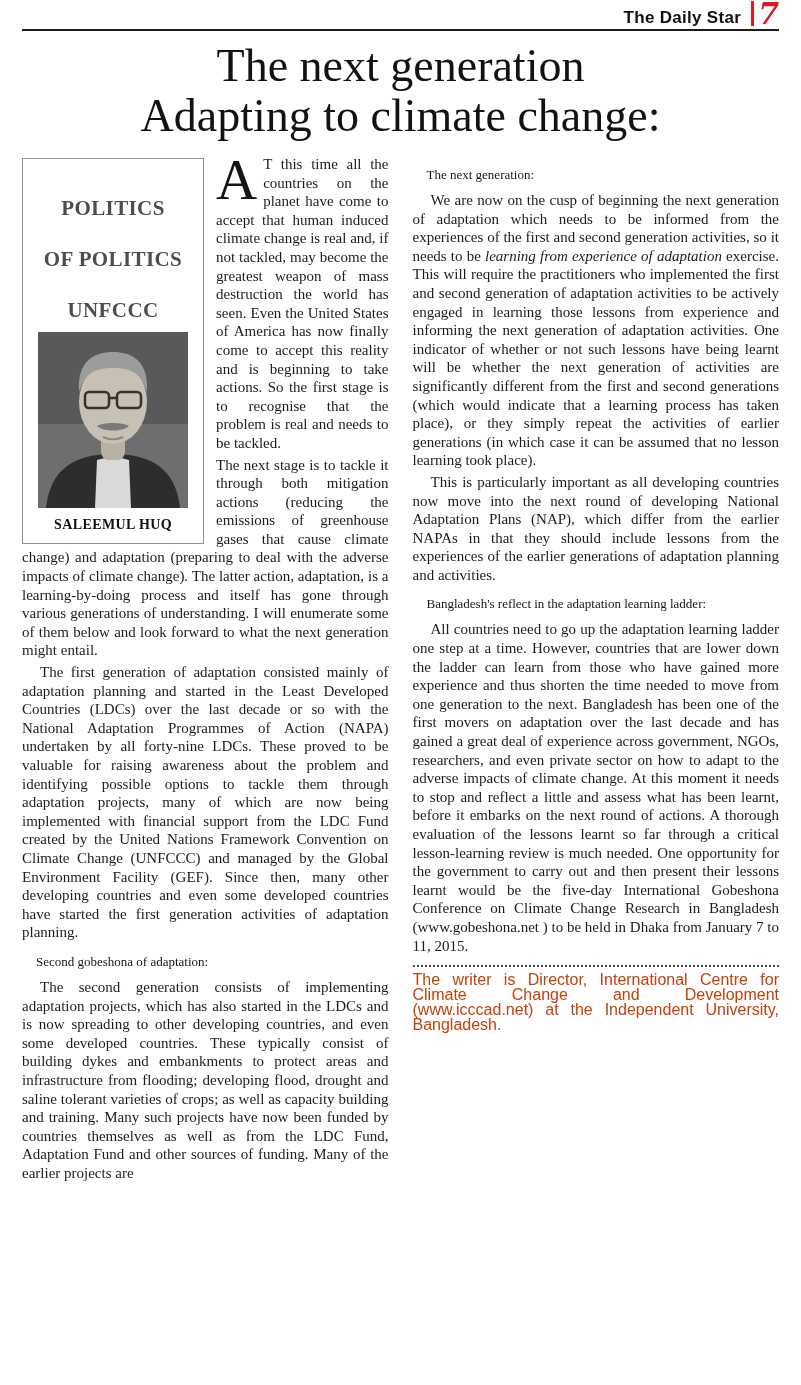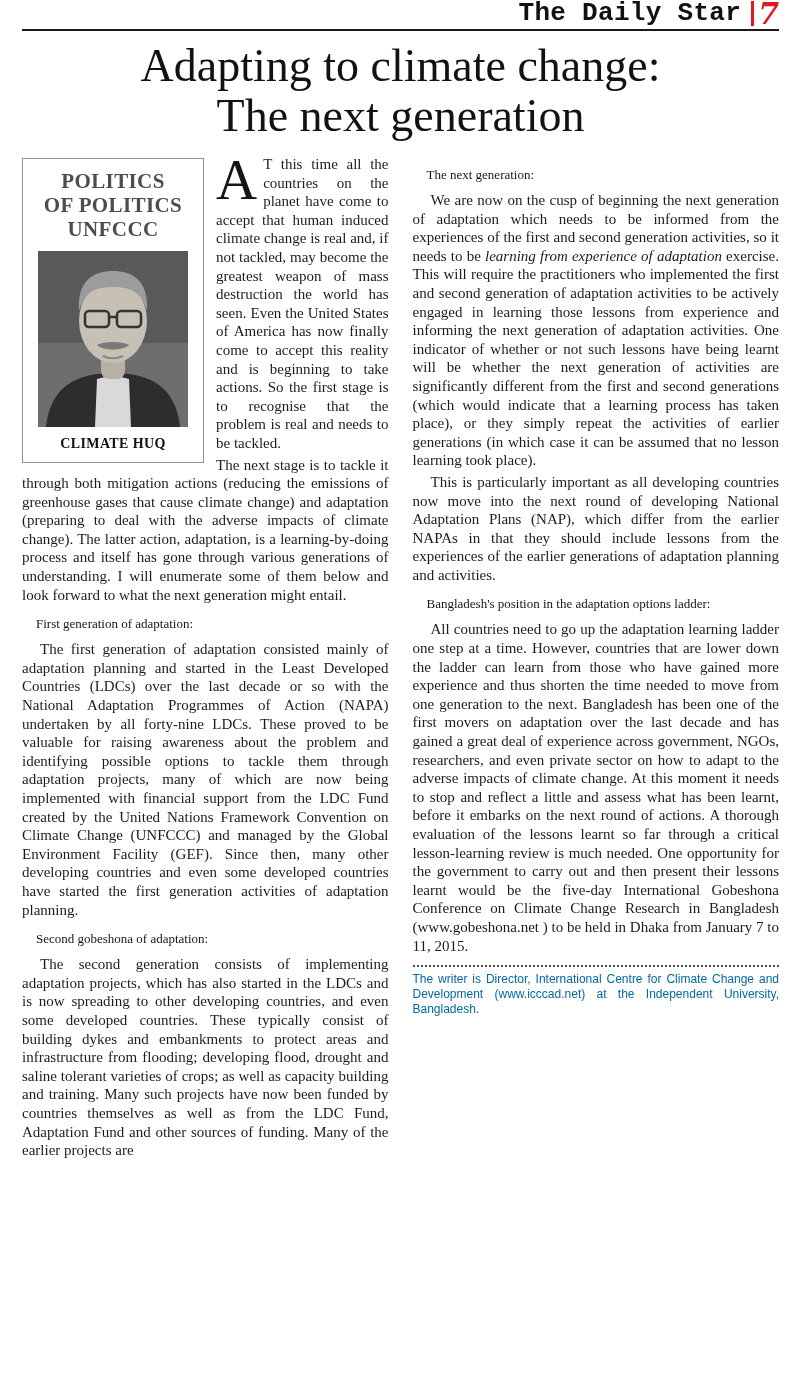--- a/index.html
+++ b/index.html
@@ -1,57 +1,57 @@
 <!DOCTYPE html>
 <html><head>
 <meta charset="utf-8">
 <style>
   * { margin:0; padding:0; box-sizing:border-box; }
   html,body { background:#ffffff; }
   body { width:801px; font-family:"Liberation Serif", serif; color:#1c1c1c; }
   .page { width:801px; height:1385px; overflow:hidden; background:#fff; padding:0 22px 8px 22px; }
 
   .masthead { display:flex; justify-content:flex-end; align-items:flex-end; gap:10px; height:26px; padding-top:2px; }
-  .masthead-logo { font-family:Liberation Mono, monospace; font-weight:bold; font-size:26px; letter-spacing:0.3px; color:#111; line-height:1;margin-left:32px; }
+  .masthead-logo { font-family:Liberation Sans, sans-serif; font-weight:bold; font-size:17px; letter-spacing:0.3px; color:#111; line-height:1;margin-left:32px; }
   .page-number { color:#e0181f; font-weight:bold; font-style:italic; font-size:30px; line-height:0.85; font-family:"DejaVu Serif", serif; border-left:3px solid #e0181f; padding-left:4px; }
   .masthead-rule { border-top:2px solid #1a1a1a; margin-top:3px; }
 
   .headline { text-align:center; font-weight:400; font-size:46px; line-height:50px; margin:10px 0 14px 0; color:#121212; font-family:"Liberation Serif", serif; }
   .headline span { display:block; }
 
   .columns { display:flex; gap:24px; }
   .col { flex:1; min-width:0; font-size:15px; line-height:18.6px; text-align:justify; color:#1c1c1c; }
   .col p { margin:0 0 3px 0; }
   .col p.indent { text-indent:18px; }
   .col h3 { font-size:13px; line-height:22px; font-weight:normal; margin:9px 0 5px 0; text-indent:14px; text-align:left; color:#161616; }
 
   .author-box { float:left; width:182px; border:1px solid #8f8f8f; margin:3px 12px 4px 0; padding:10px 8px 8px 8px; text-align:center; background:#fff; }
-  .kicker div { font-size:21px; line-height:24px; font-weight:bold; color:#4d4d4d; letter-spacing:0.4px; }
+  .kicker div { font-size:21px; line-height:24px; font-weight:bold; color:#4d4d4d; letter-spacing:0.4px;margin-top:27px; }
   .portrait { width:150px; height:176px; display:block; margin:10px auto 8px auto; background:#777; }
   .author-name { font-size:14px; font-weight:bold; letter-spacing:0.4px; color:#111; }
 
   .dropcap { float:left; font-size:57px; line-height:44px; padding:3px 6px 0 0; color:#141414; }
 
   .dotted-rule { border-top:2px dotted #4a4a4a; margin:10px 0 5px 0; height:0; }
-  .footer-note { font-family:"Liberation Sans", sans-serif; font-size:12px; line-height:15px; color:#0369a1; text-align:justify; }
+  .footer-note { font-family:"Liberation Sans", sans-serif; font-size:16px; line-height:15px; color:#c2410c; text-align:justify; }
 </style>
 </head>
 <body>
 
 <div class="page">
 
   <header class="masthead">
     <span class="masthead-logo">The Daily Star</span>
     <span class="page-number">7</span>
   </header>
   <div class="masthead-rule"></div>
 
   <h1 class="headline">
+    <span>The next generation</span>
     <span>Adapting to climate change:</span>
-    <span>The next generation</span>
   </h1>
 
   <div class="columns">
 
     <div class="col">
 
       <aside class="author-box">
         <div class="kicker">
           <div>POLITICS</div>
           <div>OF POLITICS</div>
@@ -64,44 +64,43 @@
           <path d="M57 176 L59 128 L75 124 L91 128 L93 176 Z" fill="#d9d9d9"></path>
           <rect x="63" y="102" width="24" height="26" rx="8" fill="#b6b0a5"></rect>
           <ellipse cx="75" cy="70" rx="34" ry="42" fill="#c6c0b5"></ellipse>
           <path d="M41 60 C39 28 57 20 75 20 C93 20 111 28 109 60 C103 42 95 36 75 36 C55 36 47 42 41 60 Z" fill="#9c9c9c"></path>
           <rect x="47" y="60" width="24" height="16" rx="4" fill="none" stroke="#333" stroke-width="2.5"></rect>
           <rect x="79" y="60" width="24" height="16" rx="4" fill="none" stroke="#333" stroke-width="2.5"></rect>
           <line x1="71" y1="66" x2="79" y2="66" stroke="#333" stroke-width="2.5"></line>
           <path d="M59 94 C65 90 85 90 91 94 C85 100 65 100 59 94 Z" fill="#7a7a7a"></path>
           <path d="M65 105 C71 108 79 108 85 105" stroke="#8d8579" stroke-width="2" fill="none"></path>
         </svg>
-        <div class="author-name">CLIMATE HUQ</div>
+        <div class="author-name">SALEEMUL HUQ</div>
       </aside>
 
       <p class="lead"><span class="dropcap">A</span><span>T this time all the countries on the planet have come to accept that human induced climate change is real and, if not tackled, may become the greatest weapon of mass destruction the world has seen. Even the United States of America has now finally come to accept this reality and is beginning to take actions. So the first stage is to recognise that the problem is real and needs to be tackled.</span></p>
 
       <p>The next stage is to tackle it through both mitigation actions (reducing the emissions of greenhouse gases that cause climate change) and adaptation (preparing to deal with the adverse impacts of climate change). The latter action, adaptation, is a learning-by-doing process and itself has gone through various generations of understanding. I will enumerate some of them below and look forward to what the next generation might entail.</p>
 
-      <h3>First generation of adaptation:</h3>
       <p class="indent">The first generation of adaptation consisted mainly of adaptation planning and started in the Least Developed Countries (LDCs) over the last decade or so with the National Adaptation Programmes of Action (NAPA) undertaken by all forty-nine LDCs. These proved to be valuable for raising awareness about the problem and identifying possible options to tackle them through adaptation projects, many of which are now being implemented with financial support from the LDC Fund created by the United Nations Framework Convention on Climate Change (UNFCCC) and managed by the Global Environment Facility (GEF). Since then, many other developing countries and even some developed countries have started the first generation activities of adaptation planning.</p>
 
       <h3>Second gobeshona of adaptation:</h3>
       <p class="indent">The second generation consists of implementing adaptation projects, which has also started in the LDCs and is now spreading to other developing countries, and even some developed countries. These typically consist of building dykes and embankments to protect areas and infrastructure from flooding; developing flood, drought and saline tolerant varieties of crops; as well as capacity building and training. Many such projects have now been funded by countries themselves as well as from the LDC Fund, Adaptation Fund and other sources of funding. Many of the earlier projects are</p>
 
     </div>
 
     <div class="col">
 
 
       <h3>The next generation:</h3>
       <p class="indent"><span>We are now on the cusp of beginning the next generation of adaptation which needs to be informed from the experiences of the first and second generation activities, so it needs to be </span><em>learning from experience of adaptation</em><span> exercise. This will require the practitioners who implemented the first and second generation of adaptation activities to be actively engaged in learning those lessons from experience and informing the next generation of adaptation activities. One indicator of whether or not such lessons have being learnt will be whether the next generation of activities are significantly different from the first and second generations (which would indicate that a learning process has taken place), or they simply repeat the activities of earlier generations (in which case it can be assumed that no lesson learning took place).</span></p>
 
       <p class="indent">This is particularly important as all developing countries now move into the next round of developing National Adaptation Plans (NAP), which differ from the earlier NAPAs in that they should include lessons from the experiences of the earlier generations of adaptation planning and activities.</p>
 
-      <h3>Bangladesh's position in the adaptation options ladder:</h3>
+      <h3>Bangladesh's reflect in the adaptation learning ladder:</h3>
       <p class="indent">All countries need to go up the adaptation learning ladder one step at a time. However, countries that are lower down the ladder can learn from those who have gained more experience and thus shorten the time needed to move from one generation to the next. Bangladesh has been one of the first movers on adaptation over the last decade and has gained a great deal of experience across government, NGOs, researchers, and even private sector on how to adapt to the adverse impacts of climate change. At this moment it needs to stop and reflect a little and assess what has been learnt, before it embarks on the next round of actions. A thorough evaluation of the lessons learnt so far through a critical lesson-learning review is much needed. One opportunity for the government to carry out and then present their lessons learnt would be the five-day International Gobeshona Conference on Climate Change Research in Bangladesh (www.gobeshona.net ) to be held in Dhaka from January 7 to 11, 2015.</p>
 
       <div class="dotted-rule"></div>
       <p class="footer-note">The writer is Director, International Centre for Climate Change and Development (www.icccad.net) at the Independent University, Bangladesh.</p>
 
     </div>
 
   </div>
 
 </div>

